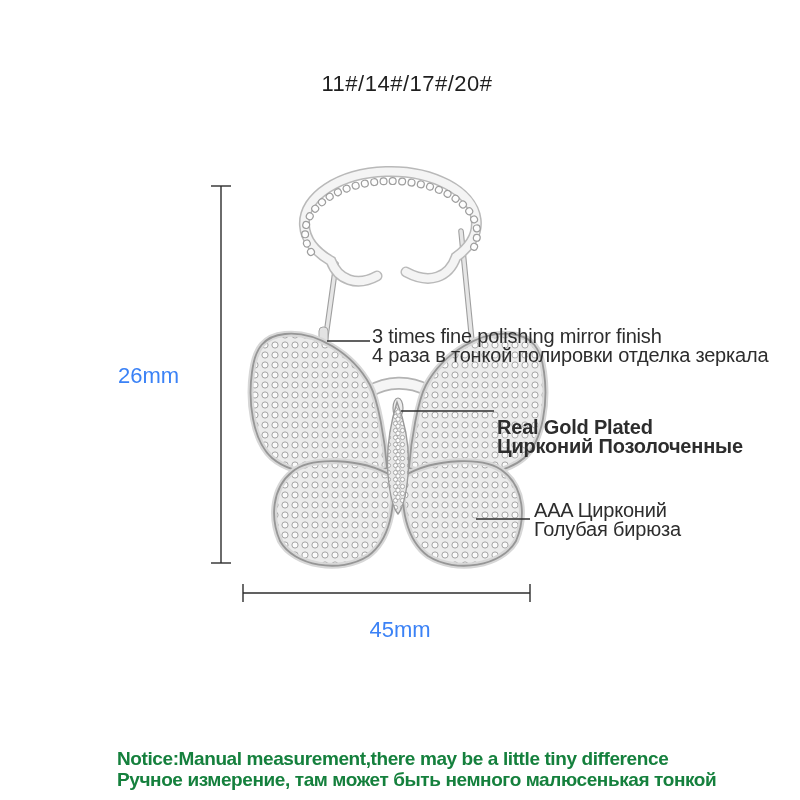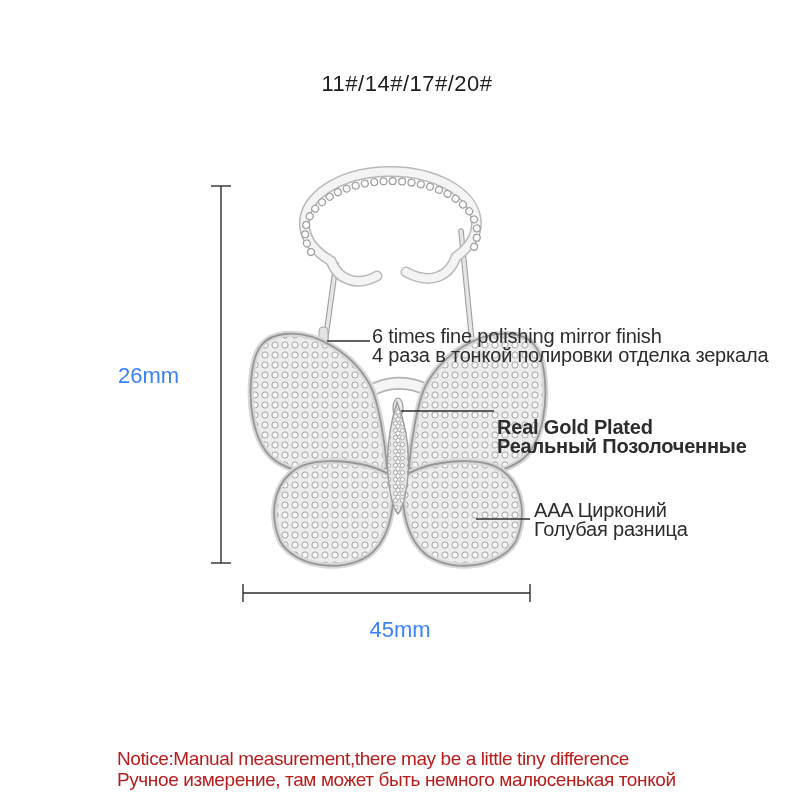--- a/index.html
+++ b/index.html
@@ -22,21 +22,21 @@
   .dim-height{left:118px;top:363px;}
   .dim-width{left:330px;top:617px;width:140px;text-align:center;}
   .callout{font-size:20px;line-height:19px;color:#2d2d2d;letter-spacing:-0.2px;}
   .callout div{white-space:nowrap;}
   .callout-polish{left:372px;top:327px;}
   .callout-plating{left:497px;top:418px;font-weight:bold;}
   .callout-stone{left:534px;top:501px;}
   .notice{
     left:117px;top:749px;
     font-size:19px;line-height:20.5px;
-    letter-spacing:-0.4px;color:#b91c1c;
+    letter-spacing:-0.4px;color:#15803d;font-weight:bold;
   }
   .notice div{white-space:nowrap;}
 </style>
 </head>
 <body>
 
 <div class="canvas">
 
   <svg class="illustration" viewBox="0 0 800 800">
     <defs>
@@ -138,32 +138,32 @@
     </g>
   </svg>
 
   <div class="txt title">11#/14#/17#/20#</div>
 
   <div class="txt dim-label dim-height">26mm</div>
 
   <div class="txt dim-label dim-width">45mm</div>
 
   <div class="txt callout callout-polish">
-    <div>6 times fine polishing mirror finish</div>
+    <div>3 times fine polishing mirror finish</div>
     <div>4 раза в тонкой полировки отделка зеркала</div>
   </div>
 
   <div class="txt callout callout-plating">
     <div>Real Gold Plated</div>
-    <div>Реальный Позолоченные</div>
+    <div>Цирконий Позолоченные</div>
   </div>
 
   <div class="txt callout callout-stone">
     <div>AAA Цирконий</div>
-    <div>Голубая разница</div>
+    <div>Голубая бирюза</div>
   </div>
 
   <div class="txt notice">
     <div>Notice:Manual measurement,there may be a little tiny difference</div>
     <div>Ручное измерение, там может быть немного малюсенькая тонкой</div>
   </div>
 
 </div>
 
 </body></html>

